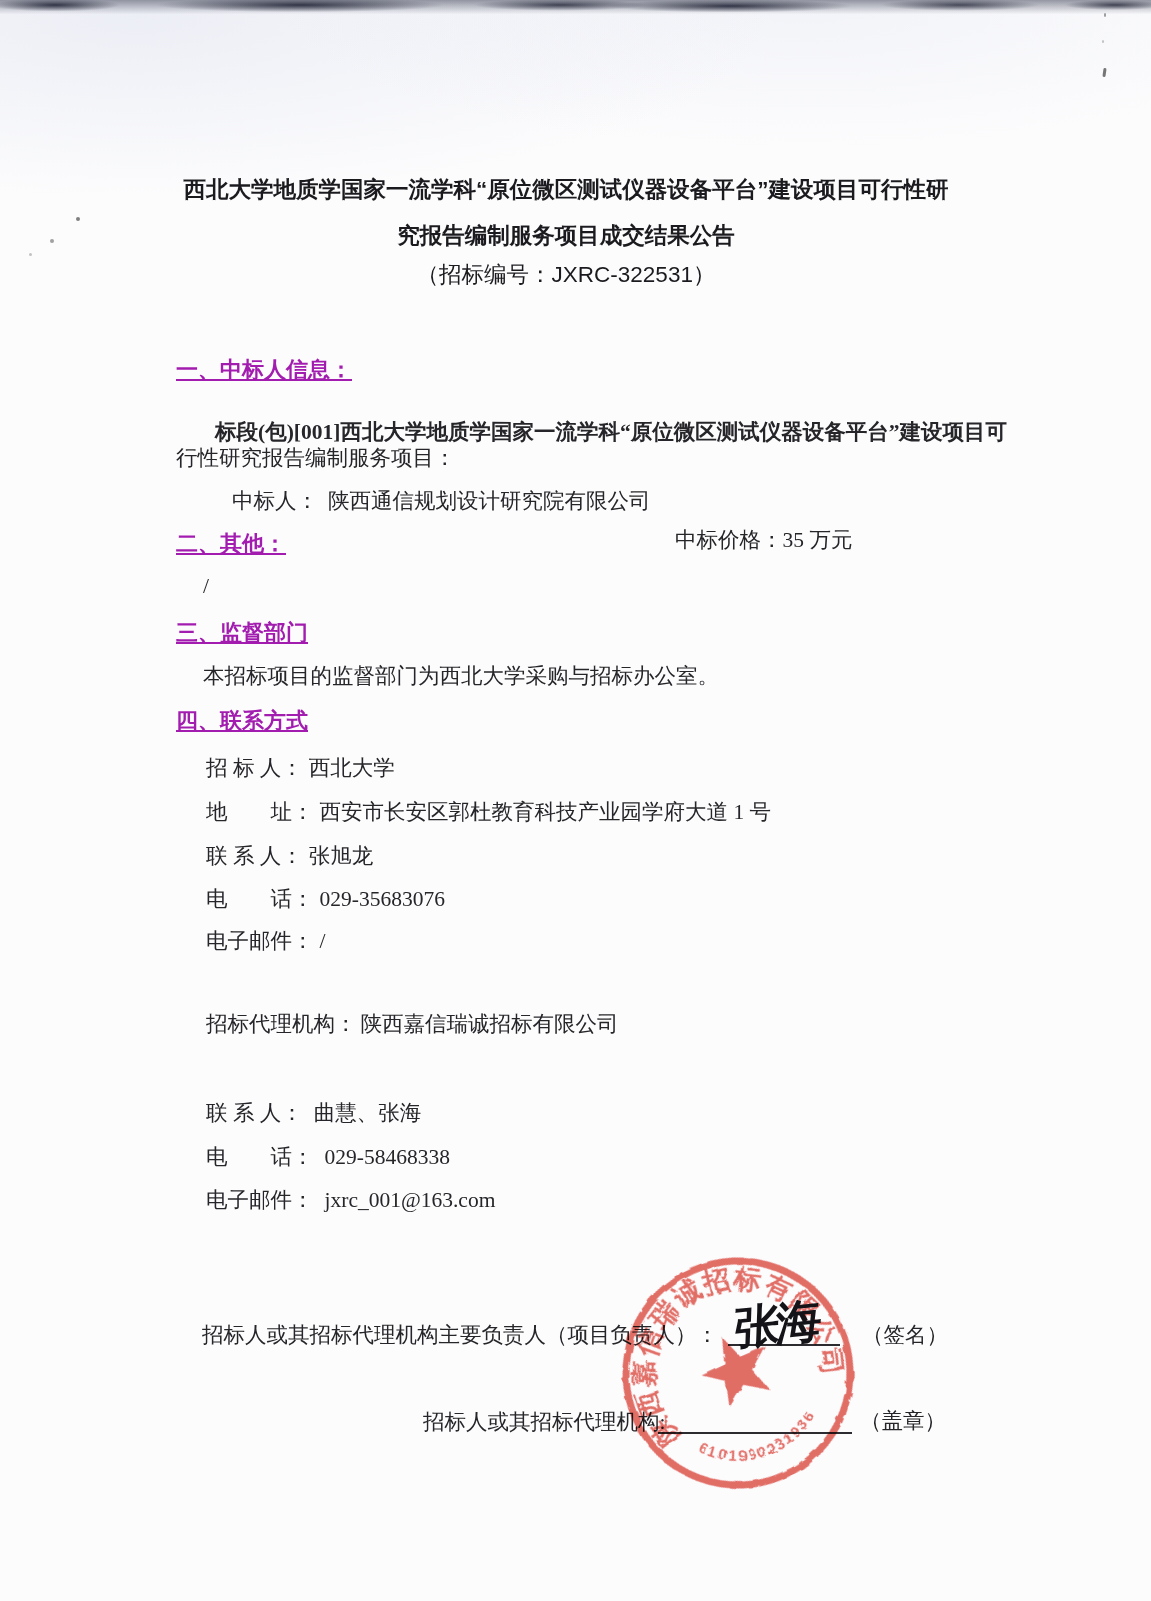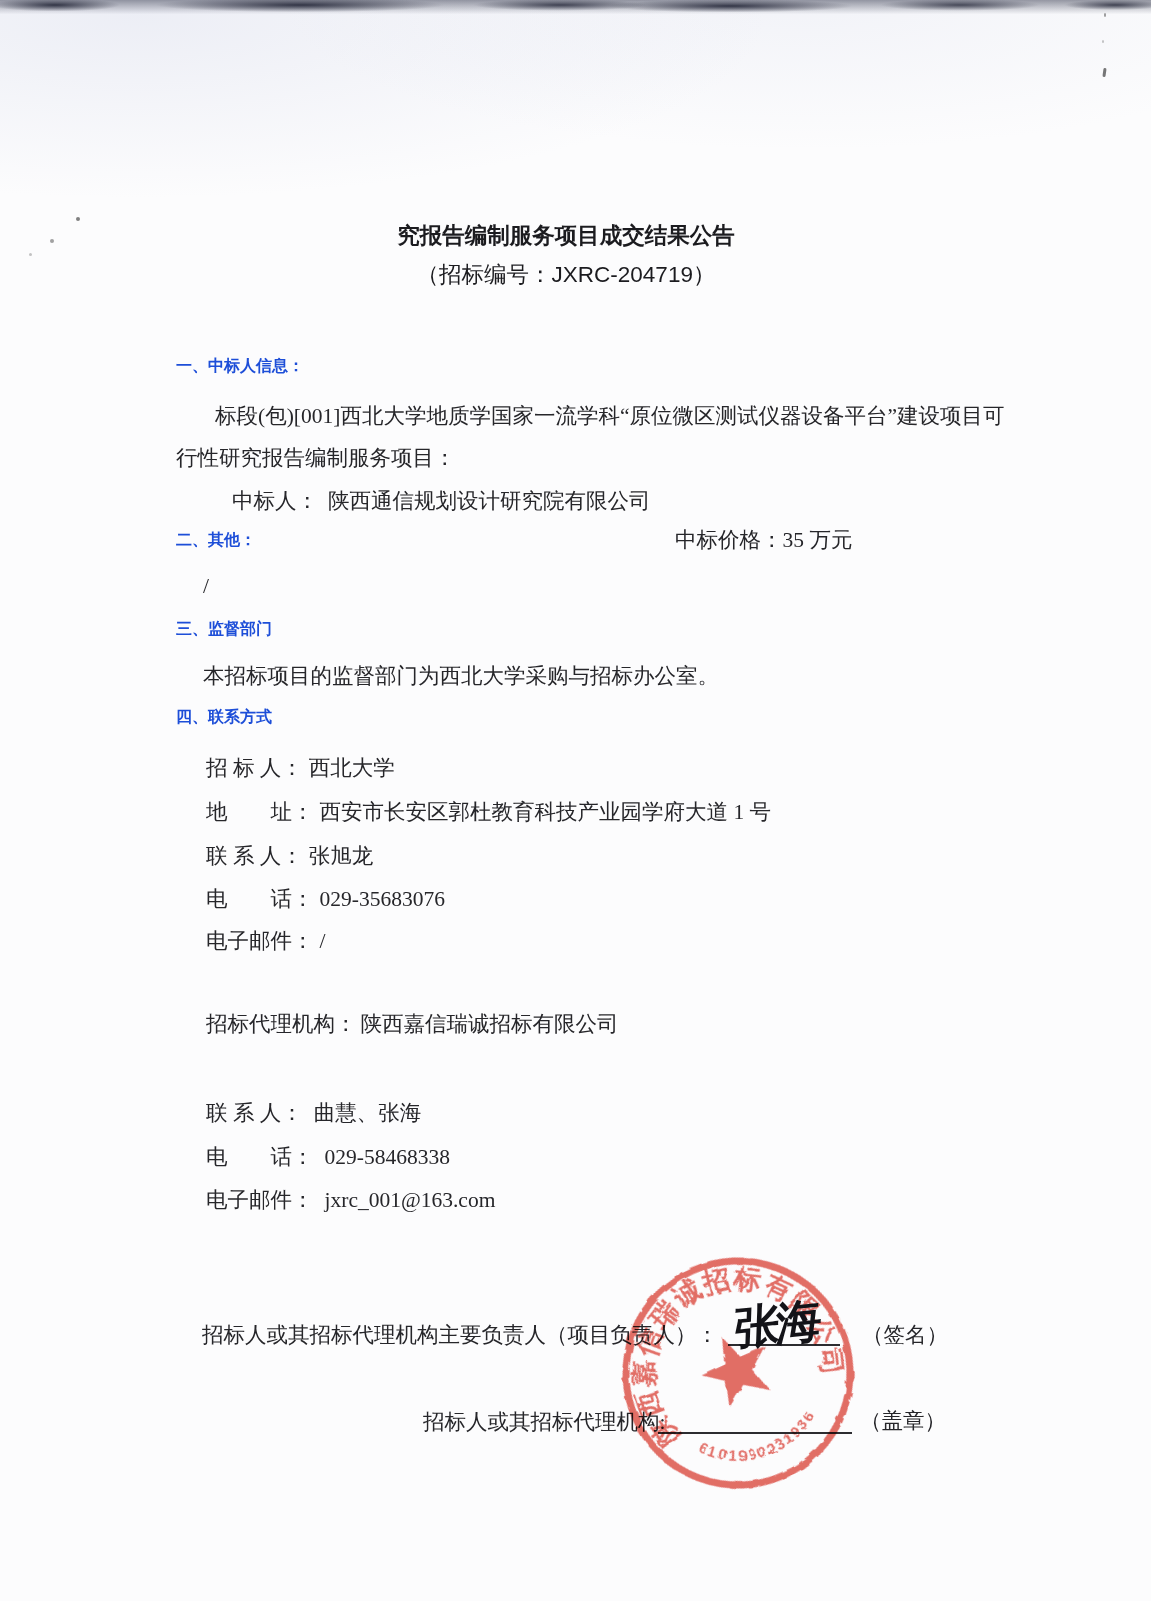--- a/index.html
+++ b/index.html
@@ -29,21 +29,21 @@
       radial-gradient(170px 9px at 730px 6px, rgba(43,46,63,.95), transparent 72%),
       radial-gradient(110px 8px at 960px 5px, rgba(43,46,63,.8), transparent 72%),
       radial-gradient(70px 7px at 1115px 5px, rgba(43,46,63,.85), transparent 72%),
       linear-gradient(to bottom, rgba(50,54,75,.5), rgba(50,54,75,0) 72%);
   }
   .speck{position:absolute;background:#555;border-radius:50%;opacity:.75;}
   .txt{position:absolute;white-space:nowrap;font-size:21.5px;line-height:1.15;}
   .heading{
     position:absolute;white-space:nowrap;
     font-family:"Liberation Sans","DejaVu Sans",sans-serif;
-    font-weight:700;font-size:16px;color:#1d4ed8;line-height:1.15;
+    font-weight:700;font-size:22px;color:#a21caf;line-height:1.15;text-decoration:underline;
   }
   .title-block{position:absolute;left:166px;width:800px;text-align:center;}
   .title-line{
     font-family:"Liberation Sans","DejaVu Sans",sans-serif;
     font-weight:600;font-size:22.5px;color:#1b1b1f;white-space:nowrap;
   }
   .row .lbl{color:#26262a;}
   .row .val{margin-left:6px;}
   .agency-row .val{margin-left:11px;}
   .underline{position:absolute;height:0;border-bottom:2px solid #2c2c30;}
@@ -67,29 +67,32 @@
   <div class="scan-tint"></div>
   <div class="top-band"></div>
 
   <div class="speck" style="left:76px;top:217px;width:4px;height:4px;"></div>
   <div class="speck" style="left:50px;top:239px;width:4px;height:4px;opacity:.55;"></div>
   <div class="speck" style="left:29px;top:253px;width:3px;height:3px;opacity:.35;"></div>
   <div class="speck" style="left:1103px;top:68px;width:3px;height:9px;border-radius:2px;transform:rotate(8deg);opacity:.8;"></div>
   <div class="speck" style="left:1104px;top:13px;width:2px;height:4px;opacity:.6;"></div>
   <div class="speck" style="left:1102px;top:40px;width:2px;height:3px;opacity:.35;"></div>
 
+  <div class="title-block" style="top:174px;">
+    <div class="title-line">西北大学地质学国家一流学科“原位微区测试仪器设备平台”建设项目可行性研</div>
+  </div>
   <div class="title-block" style="top:220px;">
     <div class="title-line">究报告编制服务项目成交结果公告</div>
   </div>
   <div class="title-block" style="top:259px;">
-    <div class="title-line" style="font-weight:500;">（招标编号：JXRC-204719）</div>
+    <div class="title-line" style="font-weight:500;">（招标编号：JXRC-322531）</div>
   </div>
 
   <div class="heading" style="left:176px;top:357px;">一、中标人信息：</div>
-  <div class="txt" style="left:215px;top:404px;">标段(包)[001]西北大学地质学国家一流学科“原位微区测试仪器设备平台”建设项目可</div>
+  <div class="txt" style="left:215px;top:420px;font-weight:bold;">标段(包)[001]西北大学地质学国家一流学科“原位微区测试仪器设备平台”建设项目可</div>
   <div class="txt" style="left:176px;top:446px;">行性研究报告编制服务项目：</div>
   <div class="txt row" style="left:232px;top:489px;width:800px;">
     <span class="lbl">中标人：</span><span class="val" style="margin-left:10px;">陕西通信规划设计研究院有限公司</span>
     <span style="position:absolute;left:443px;top:0;margin-top:39px;"><span>中标价格：</span><span>35 万元</span></span>
   </div>
 
   <div class="heading" style="left:176px;top:531px;">二、其他：</div>
   <div class="txt" style="left:203px;top:574px;">/</div>
 
   <div class="heading" style="left:176px;top:620px;">三、监督部门</div>

